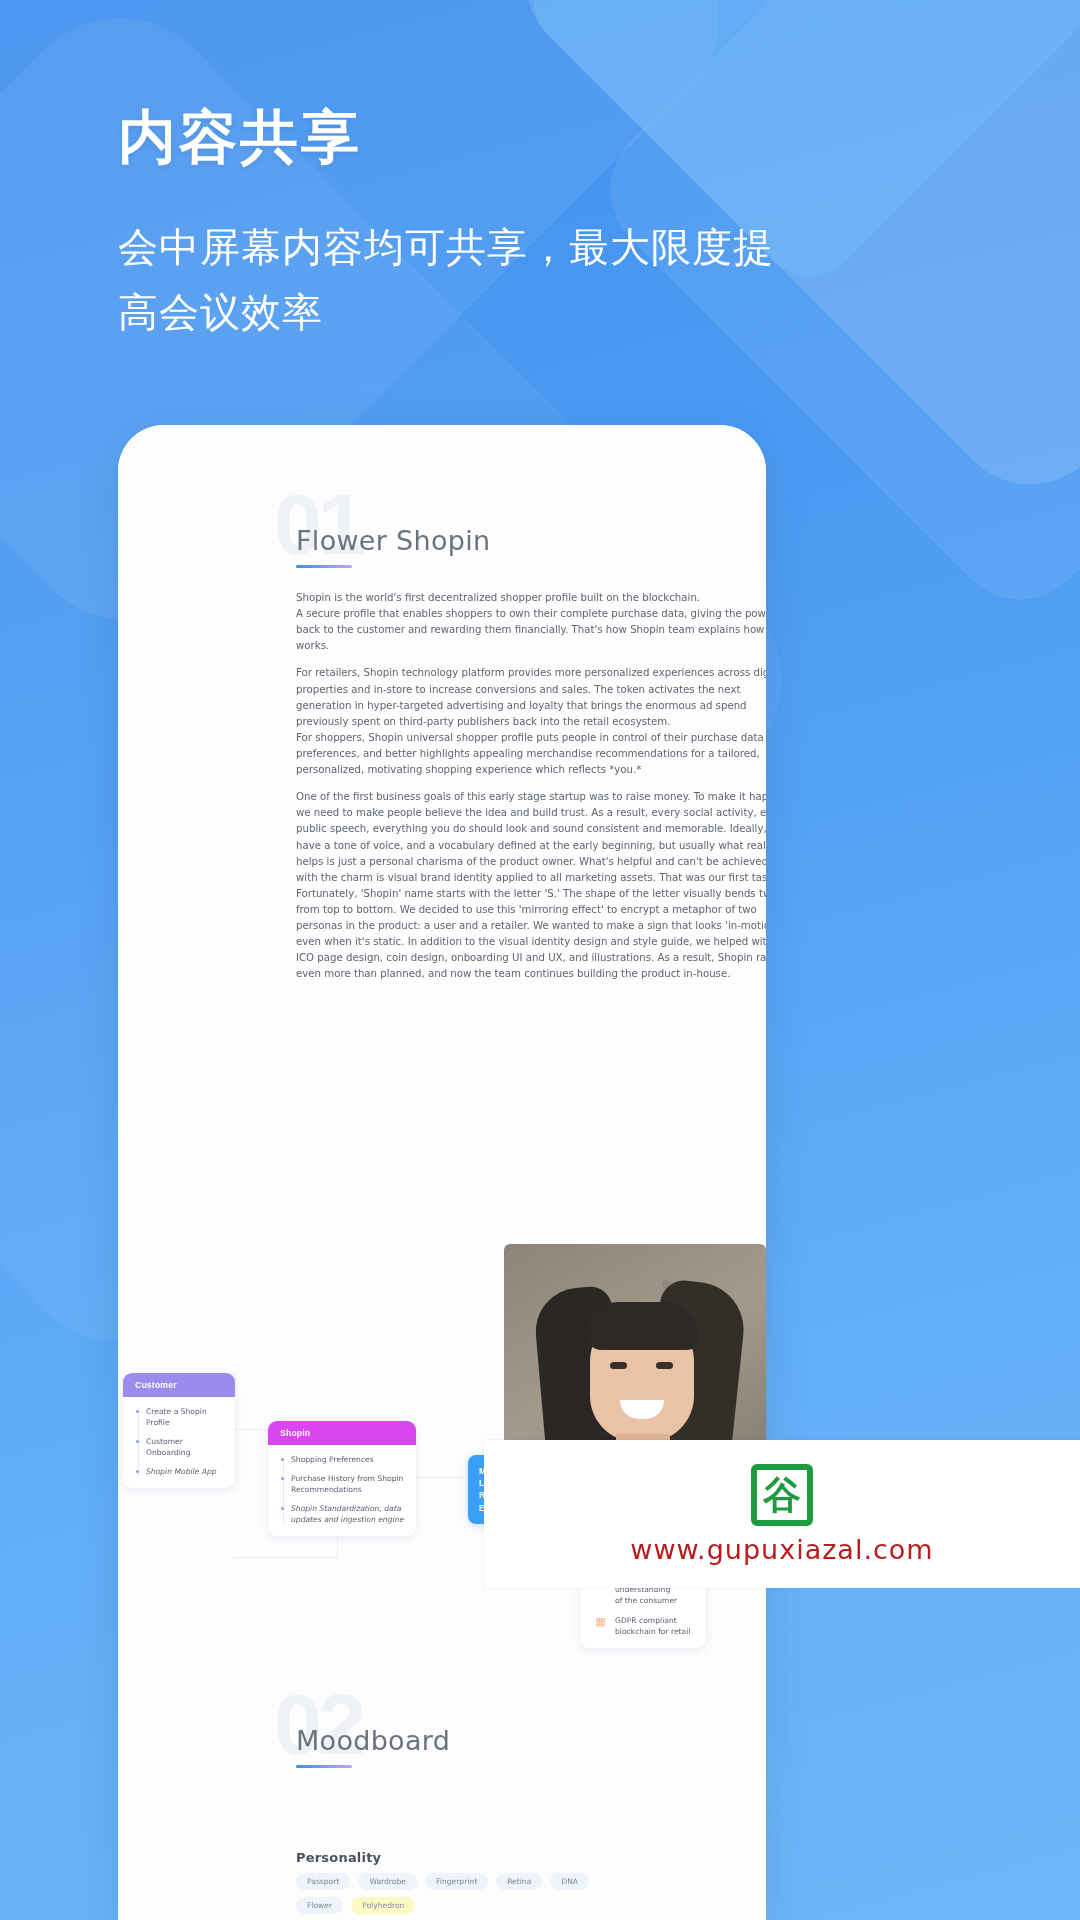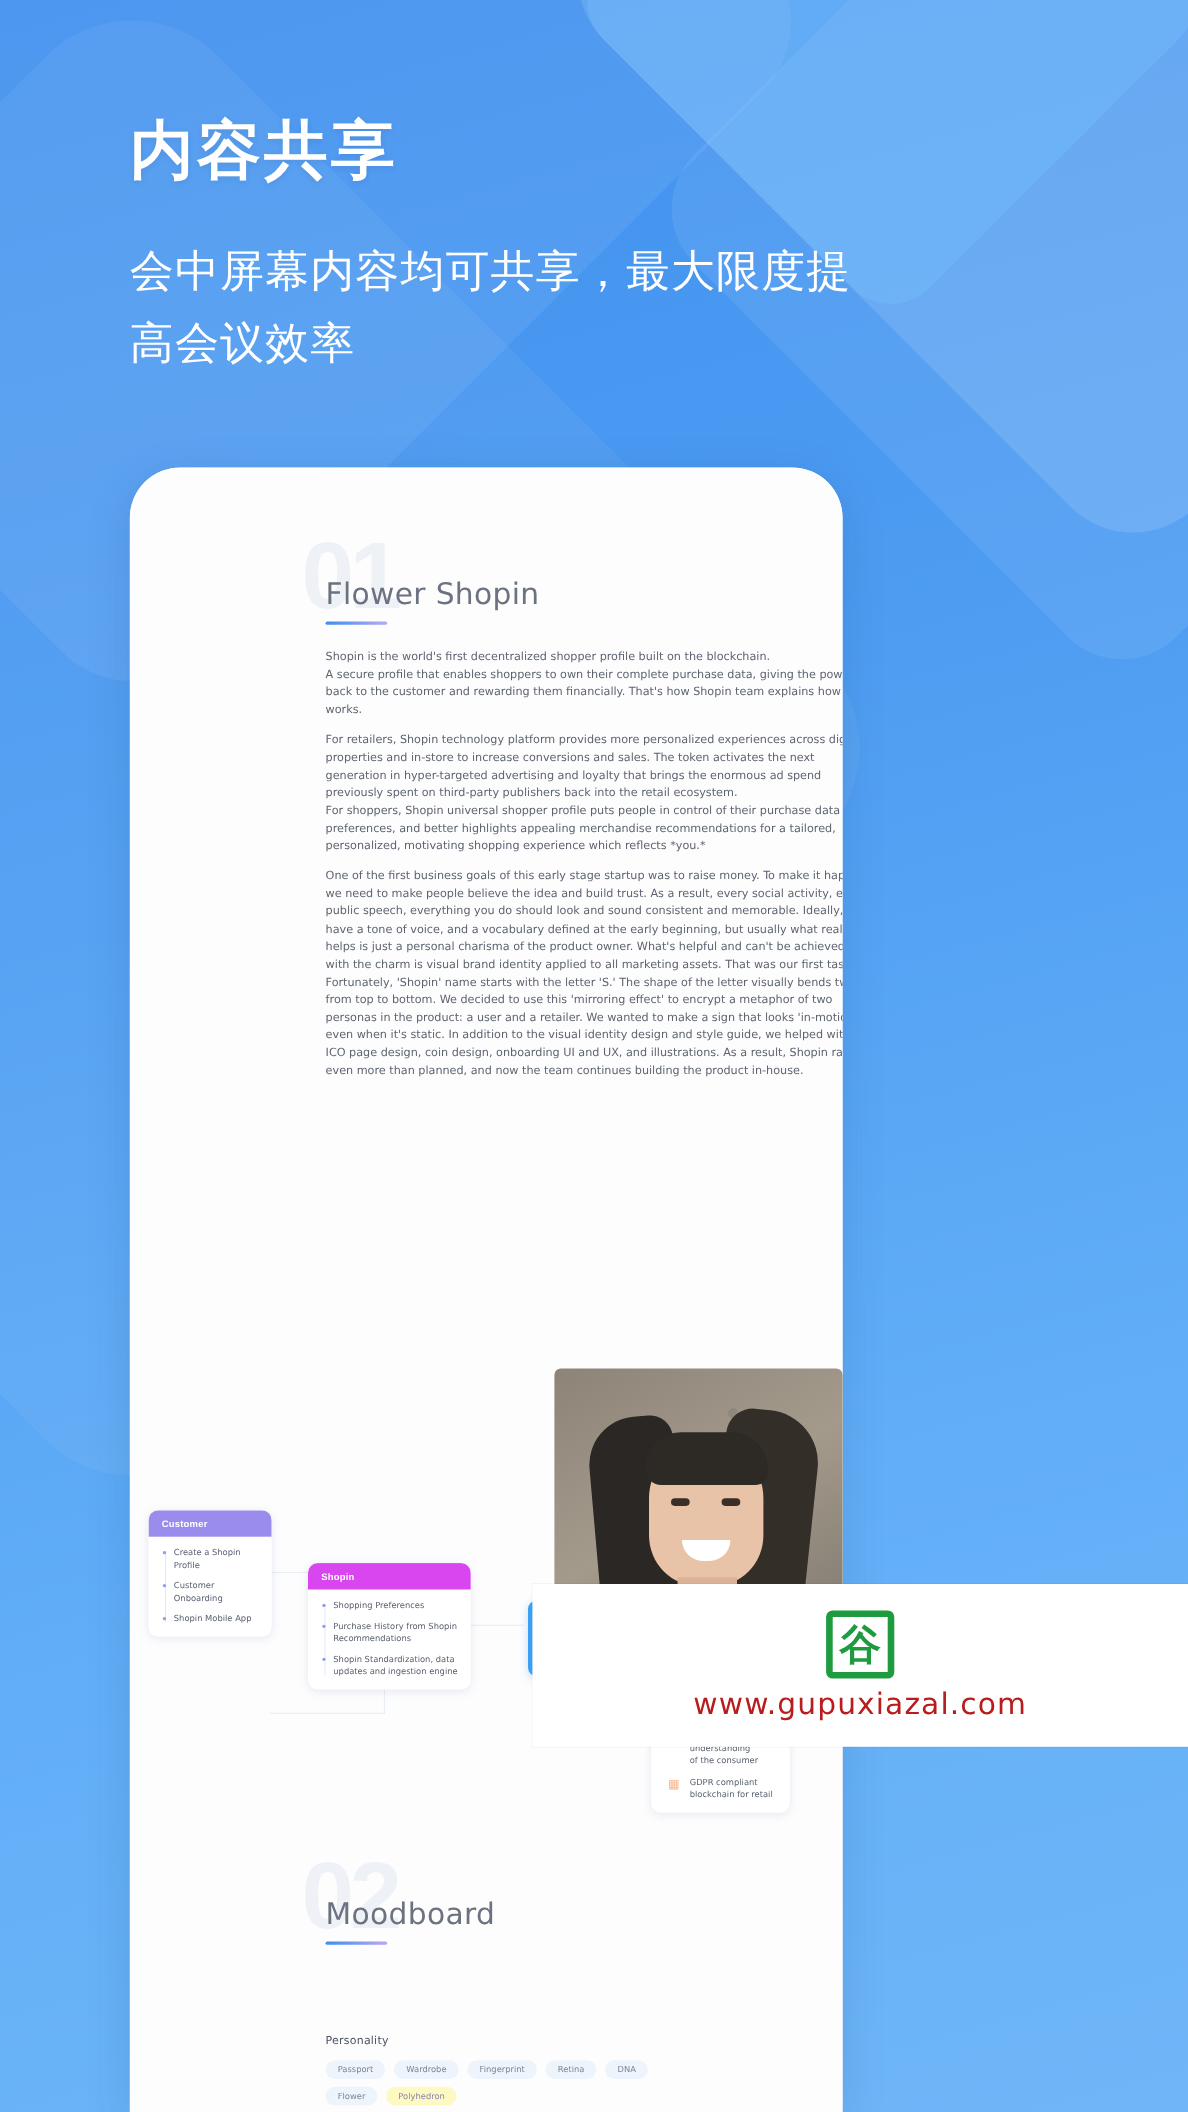--- a/index.html
+++ b/index.html
@@ -71,40 +71,40 @@
   
   .para {
     position:absolute; left:178px; width:498px;
     font-size:10.2px; line-height:1.58; color:#5d6470;
     font-family:"DejaVu Sans",sans-serif;
   }
   .para p { margin-bottom:11px; }
   .para p:last-child { margin-bottom:0; }
 
   
-  #diagram { position:absolute; left:12px; top:920px; width:648px; height:340px;padding-left:28px; }
+  #diagram { position:absolute; left:0; top:920px; width:648px; height:340px;padding-left:28px; }
   .node {
     position:absolute; background:#fff; border-radius:9px;
     box-shadow:0 2px 9px rgba(80,100,140,.13);
     overflow:hidden;
   }
   .node-hd {
     font-size:8.6px; font-weight:bold; color:#fff;
     padding:7px 12px; letter-spacing:.2px;
   }
   .hd-purple { background:#9a8cec; }
   .hd-blue   { background:#d946ef; }
   .hd-orange { background:#f5a878; }
   .node-body { padding:9px 11px 11px 11px; position:relative; }
   .bullet {
     position:relative; padding-left:12px; margin-bottom:8px;
     font-size:7.6px; line-height:1.45; color:#5a6170;
     font-family:"DejaVu Sans",sans-serif;
   }
-  .bullet:last-child { margin-bottom:0; }
+  .bullet:last-child { margin-bottom:0;font-style:italic; }
   .bullet::before {
     content:""; position:absolute; left:2px; top:4px;
     width:3.4px; height:3.4px; border-radius:50%; background:#8b9ff0;
   }
   .node-body::before {
     content:""; position:absolute; left:14.5px; top:13px; bottom:13px;
     width:1px; background:#e3e9f6;
   }
 
   
@@ -123,21 +123,21 @@
     position:absolute; background:#3aa0f5; border-radius:8px;
     color:#fff; font-size:8.4px; font-weight:bold; line-height:1.45;
     padding:10px 11px; box-shadow:0 2px 9px rgba(60,140,230,.28);
   }
 
   
   .wire { position:absolute; border-color:#e6ebf3; border-style:solid; border-width:0; }
 
   
   .mb-label {
-    position:absolute; font-size:10px; font-weight:normal; color:#4a5160;
+    position:absolute; font-size:13px; font-weight:bold; color:#4a5160;
     font-family:"DejaVu Sans",sans-serif; letter-spacing:.2px;
   }
   .chips { position:absolute; display:flex; flex-wrap:wrap; gap:7px 8px; width:300px; }
   .chip {
     background:#eef4fc; color:#7b8595; border-radius:11px;
     padding:4px 11px; font-size:7.6px; white-space:nowrap;
     font-family:"DejaVu Sans",sans-serif;
   }
   .chip.v { background:#fef9c3; color:#8b85ae; }
 

